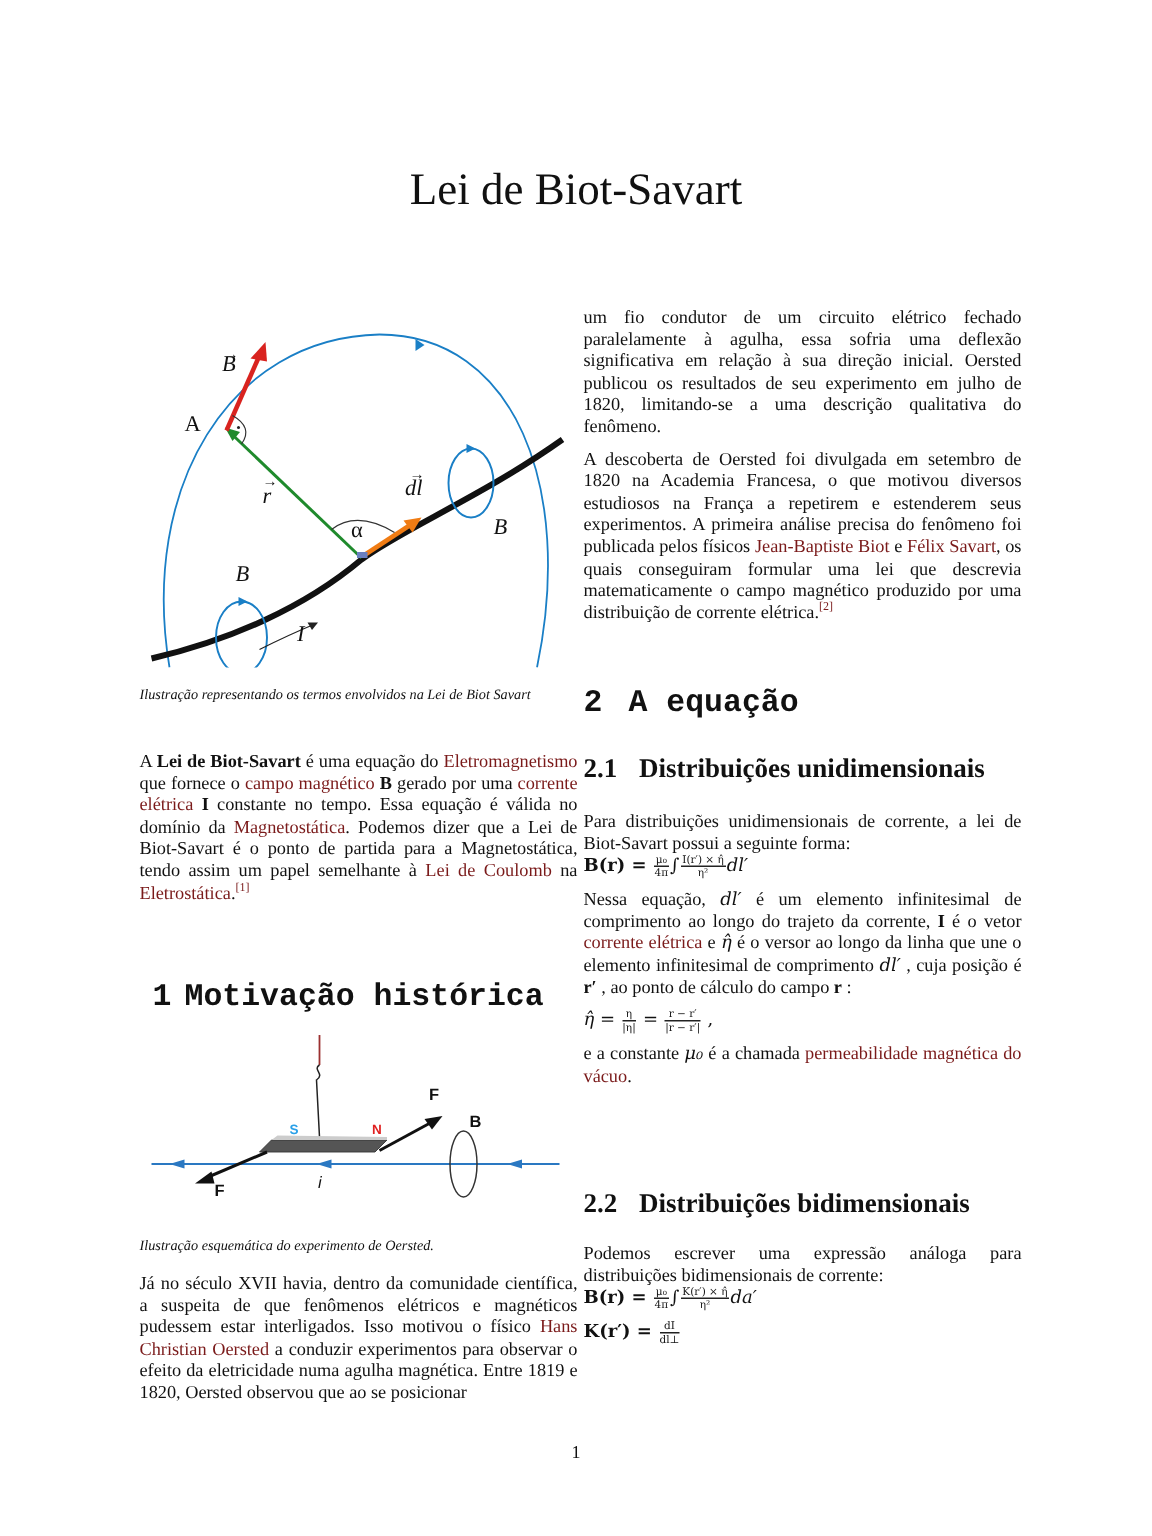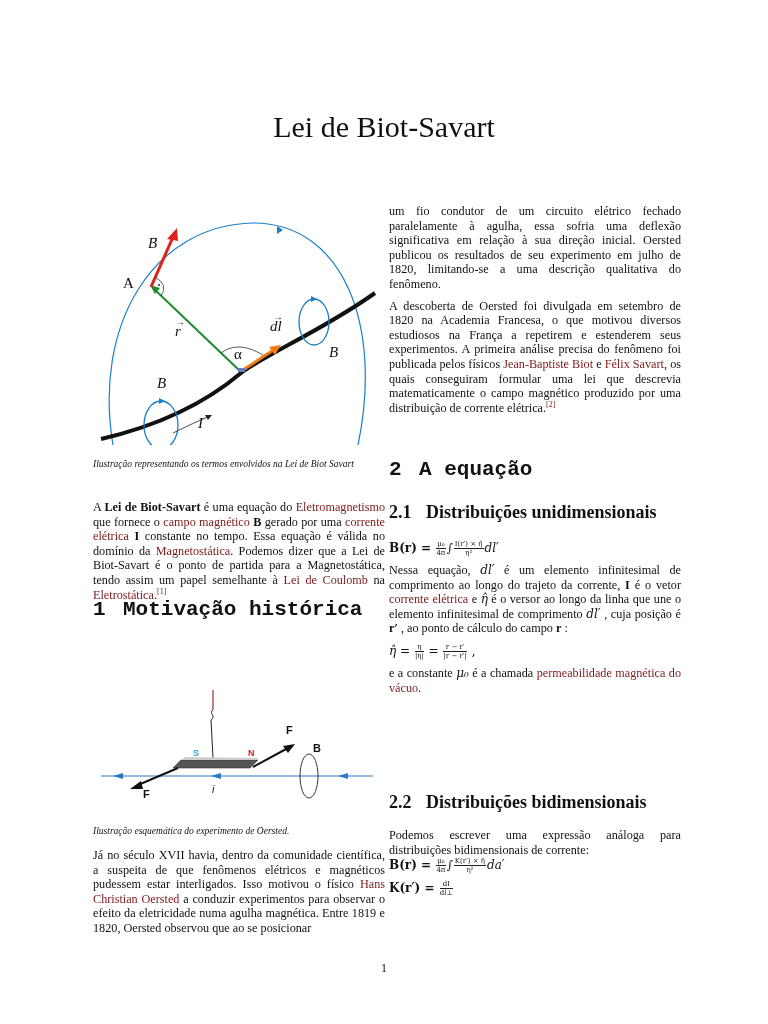--- a/index.html
+++ b/index.html
@@ -71,21 +71,21 @@
 
 <div class="col col-left">
   <p class="caption" style="position:absolute;top:260px;width:292px;">Ilustração representando os termos envolvidos na Lei de Biot Savart</p>
   <p class="p" style="position:absolute;top:302px;width:292px;">
     <span>A </span><span class="b">Lei de Biot-Savart</span><span> é uma equação do </span><span class="link">Eletromagnetismo</span><span> que fornece o </span><span class="link">campo magnético</span>
     <span class="b">B</span><span> gerado por uma </span><span class="link">corrente elétrica</span>
     <span class="b">I</span><span> constante no tempo. Essa equação é válida no domínio da </span><span class="link">Magnetostática</span><span>. Podemos dizer que a Lei de Biot-Savart é o ponto de partida para a Magnetostática, tendo assim um papel semelhante à </span><span class="link">Lei de Coulomb</span><span> na </span><span class="link">Eletrostática</span><span>.</span><span class="sup link">[1]</span>
   </p>
 </div>
 
-<h2 class="h1" style="left:93px;top:598px;"><span class="num">1</span><span>Motivação histórica</span></h2>
+<h2 class="h1" style="left:93px;top:654px;text-align:center;"><span class="num">1</span><span>Motivação histórica</span></h2>
 
 <div class="figure2">
   <svg width="292" height="130" viewBox="0 0 292 130">
     <line x1="120" y1="10" x2="120" y2="30" stroke="#9b3030" stroke-width="1.2"></line>
     <path d="M 120 30 C 115 33, 124 36, 118 40 L 120 78" fill="none" stroke="#222" stroke-width="1"></path>
     <polygon points="88,80 165,80 157,88 80,88" fill="#555" stroke="#333" stroke-width="0.6"></polygon>
     <polygon points="88,80 165,80 165,78 92,77" fill="#ccc"></polygon>
     <line x1="8" y1="96" x2="280" y2="96" stroke="#2a78c2" stroke-width="1.2"></line>
     <polygon points="20,96 30,93 30,99" fill="#2a78c2"></polygon>
     <polygon points="118,96 128,93 128,99" fill="#2a78c2"></polygon>
@@ -116,20 +116,21 @@
   <p class="p">um fio condutor de um circuito elétrico fechado paralelamente à agulha, essa sofria uma deflexão significativa em relação à sua direção inicial. Oersted publicou os resultados de seu experimento em julho de 1820, limitando-se a uma descrição qualitativa do fenômeno.</p>
   <p class="p">
     <span>A descoberta de Oersted foi divulgada em setembro de 1820 na Academia Francesa, o que motivou diversos estudiosos na França a repetirem e estenderem seus experimentos. A primeira análise precisa do fenômeno foi publicada pelos físicos </span><span class="link">Jean-Baptiste Biot</span><span> e </span><span class="link">Félix Savart</span><span>, os quais conseguiram formular uma lei que descrevia matematicamente o campo magnético produzido por uma distribuição de corrente elétrica.</span><span class="sup link">[2]</span>
   </p>
 </div>
 
 <h2 class="h1" style="left:389px;top:458px;"><span class="num">2</span><span>A equação</span></h2>
 <h3 class="h2" style="left:389px;top:502px;"><span class="num">2.1</span><span>Distribuições unidimensionais</span></h3>
 
 <div class="col" style="left:389px;top:540px;">
+  <p class="p" style="margin-bottom:0">Para distribuições unidimensionais de corrente, a lei de Biot-Savart possui a seguinte forma:</p>
   <div class="math" style="margin-bottom:6px;">
     <span class="b">B(r) = </span><span class="frac"><span class="n">μ₀</span><span class="d">4π</span></span><span>∫</span><span class="frac"><span class="n">I(r′) × η̂</span><span class="d">η²</span></span><span class="i">dl′</span>
   </div>
   <p class="p">
     <span>Nessa equação, </span><span class="i math">dl′</span><span> é um elemento infinitesimal de comprimento ao longo do trajeto da corrente, </span><span class="b">I</span><span> é o vetor </span><span class="link">corrente elétrica</span><span> e </span><span class="i math">η̂</span><span> é o versor ao longo da linha que une o elemento infinitesimal de comprimento </span><span class="i math">dl′</span><span> , cuja posição é </span><span class="b">r′</span><span> , ao ponto de cálculo do campo </span><span class="b">r</span><span> :</span>
   </p>
   <div class="math" style="margin-bottom:6px;">
     <span class="i">η̂ = </span><span class="frac"><span class="n">η</span><span class="d">|η|</span></span><span> = </span><span class="frac"><span class="n">r − r′</span><span class="d">|r − r′|</span></span><span> ,</span>
   </div>
   <p class="p">

